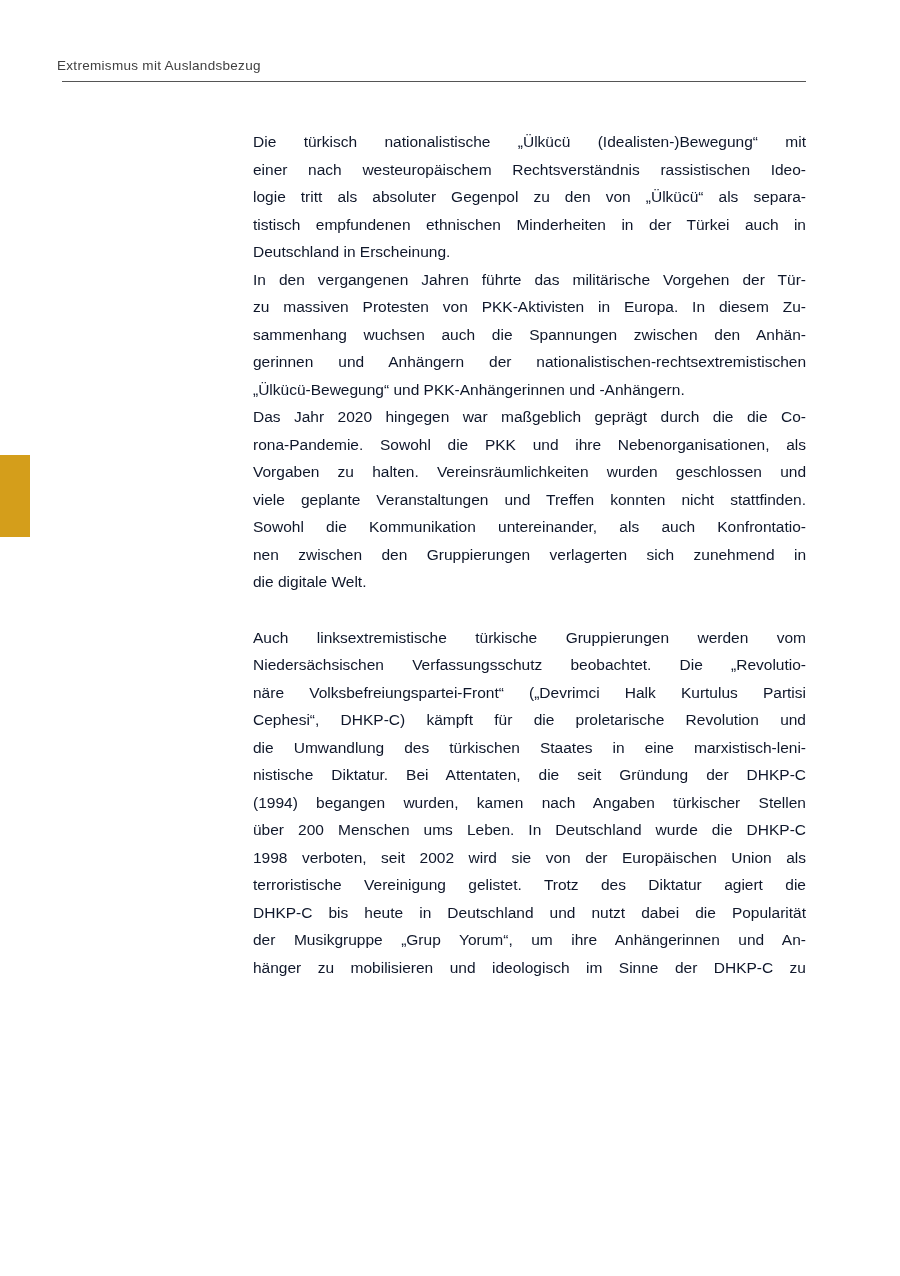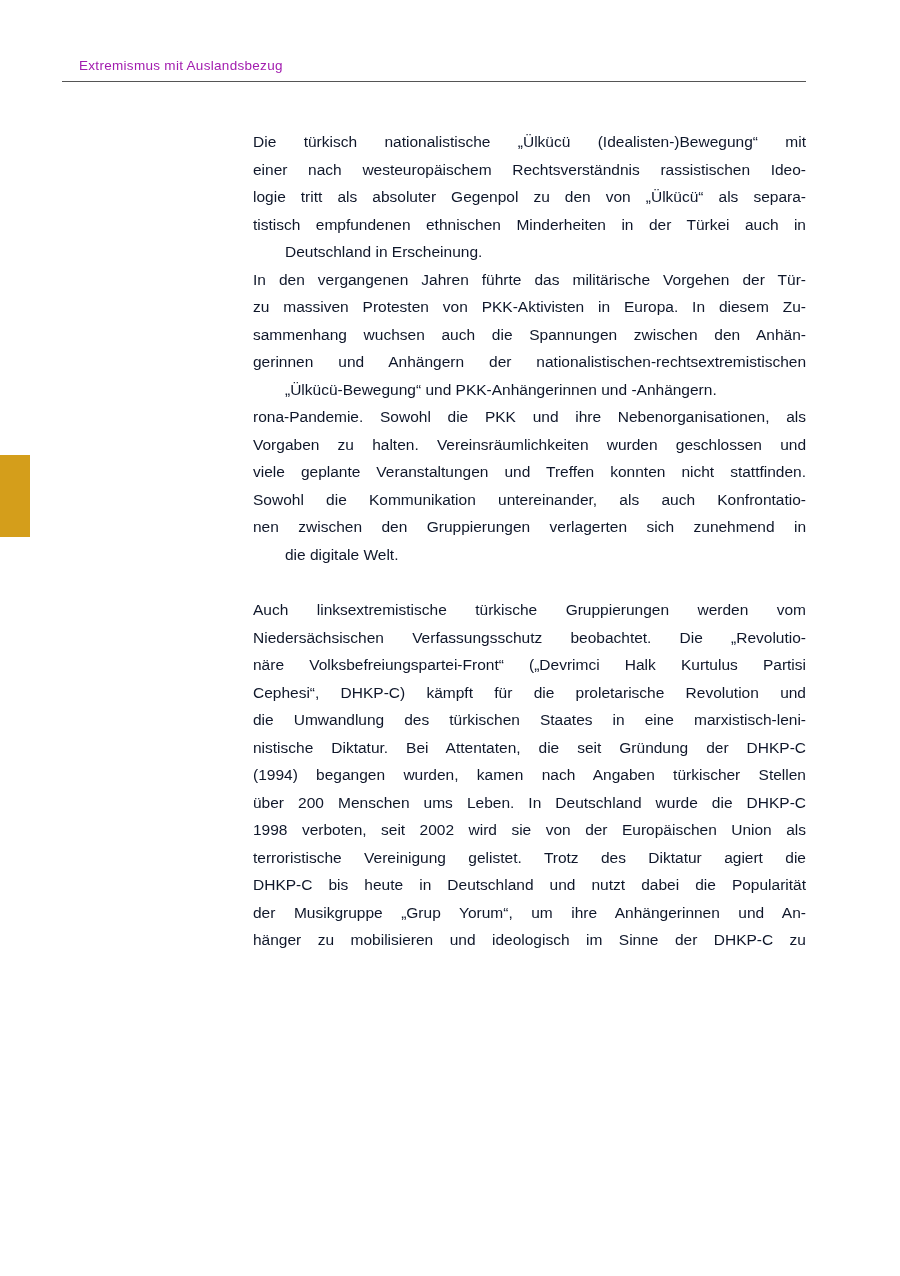--- a/index.html
+++ b/index.html
@@ -12,25 +12,25 @@
     width: 900px;
     height: 1276px;
     background: #ffffff;
     margin: 0 auto;
     overflow: hidden;
     font-family: "Liberation Sans", sans-serif;
     color: #3a3a3a;
   }
   .running-header {
     position: absolute;
-    left: 79px;
+    left: 57px;
     top: 58px;
     font-size: 13.5px;
     letter-spacing: 0.3px;
-    color: #a21caf;
+    color: #404040;
   }
   .header-rule {
     position: absolute;
     left: 62px;
     top: 81px;
     width: 744px;
     height: 1px;
     background: #555555;
   }
   .accent-bar {
@@ -56,21 +56,20 @@
   .paragraph.space-before {
     margin-top: 28px;
   }
   .text-line {
     text-align: justify;
     text-align-last: justify;
   }
   .text-line.last {
     text-align: justify;
     text-align-last: left;
-    margin-left: 32px;
   }
   .page-number {
     position: absolute;
     left: 62px;
     top: 1275px;
     font-size: 13.5px;
     color: #8b5cf6;
   }
 </style>
 </head>
@@ -93,20 +92,21 @@
         <div class="text-line last">Deutschland in Erscheinung.</div>
       </div>
       <div class="paragraph">
         <div class="text-line">In den vergangenen Jahren führte das militärische Vorgehen der Tür-</div>
         <div class="text-line">zu massiven Protesten von PKK-Aktivisten in Europa. In diesem Zu-</div>
         <div class="text-line">sammenhang wuchsen auch die Spannungen zwischen den Anhän-</div>
         <div class="text-line">gerinnen und Anhängern der nationalistischen-rechtsextremistischen</div>
         <div class="text-line last">„Ülkücü-Bewegung“ und PKK-Anhängerinnen und -Anhängern.</div>
       </div>
       <div class="paragraph">
+        <div class="text-line">Das Jahr 2020 hingegen war maßgeblich geprägt durch die die Co-</div>
         <div class="text-line">rona-Pandemie. Sowohl die PKK und ihre Nebenorganisationen, als</div>
         <div class="text-line">Vorgaben zu halten. Vereinsräumlichkeiten wurden geschlossen und</div>
         <div class="text-line">viele geplante Veranstaltungen und Treffen konnten nicht stattfinden.</div>
         <div class="text-line">Sowohl die Kommunikation untereinander, als auch Konfrontatio-</div>
         <div class="text-line">nen zwischen den Gruppierungen verlagerten sich zunehmend in</div>
         <div class="text-line last">die digitale Welt.</div>
       </div>
       <div class="paragraph space-before">
         <div class="text-line">Auch linksextremistische türkische Gruppierungen werden vom</div>
         <div class="text-line">Niedersächsischen Verfassungsschutz beobachtet. Die „Revolutio-</div>

